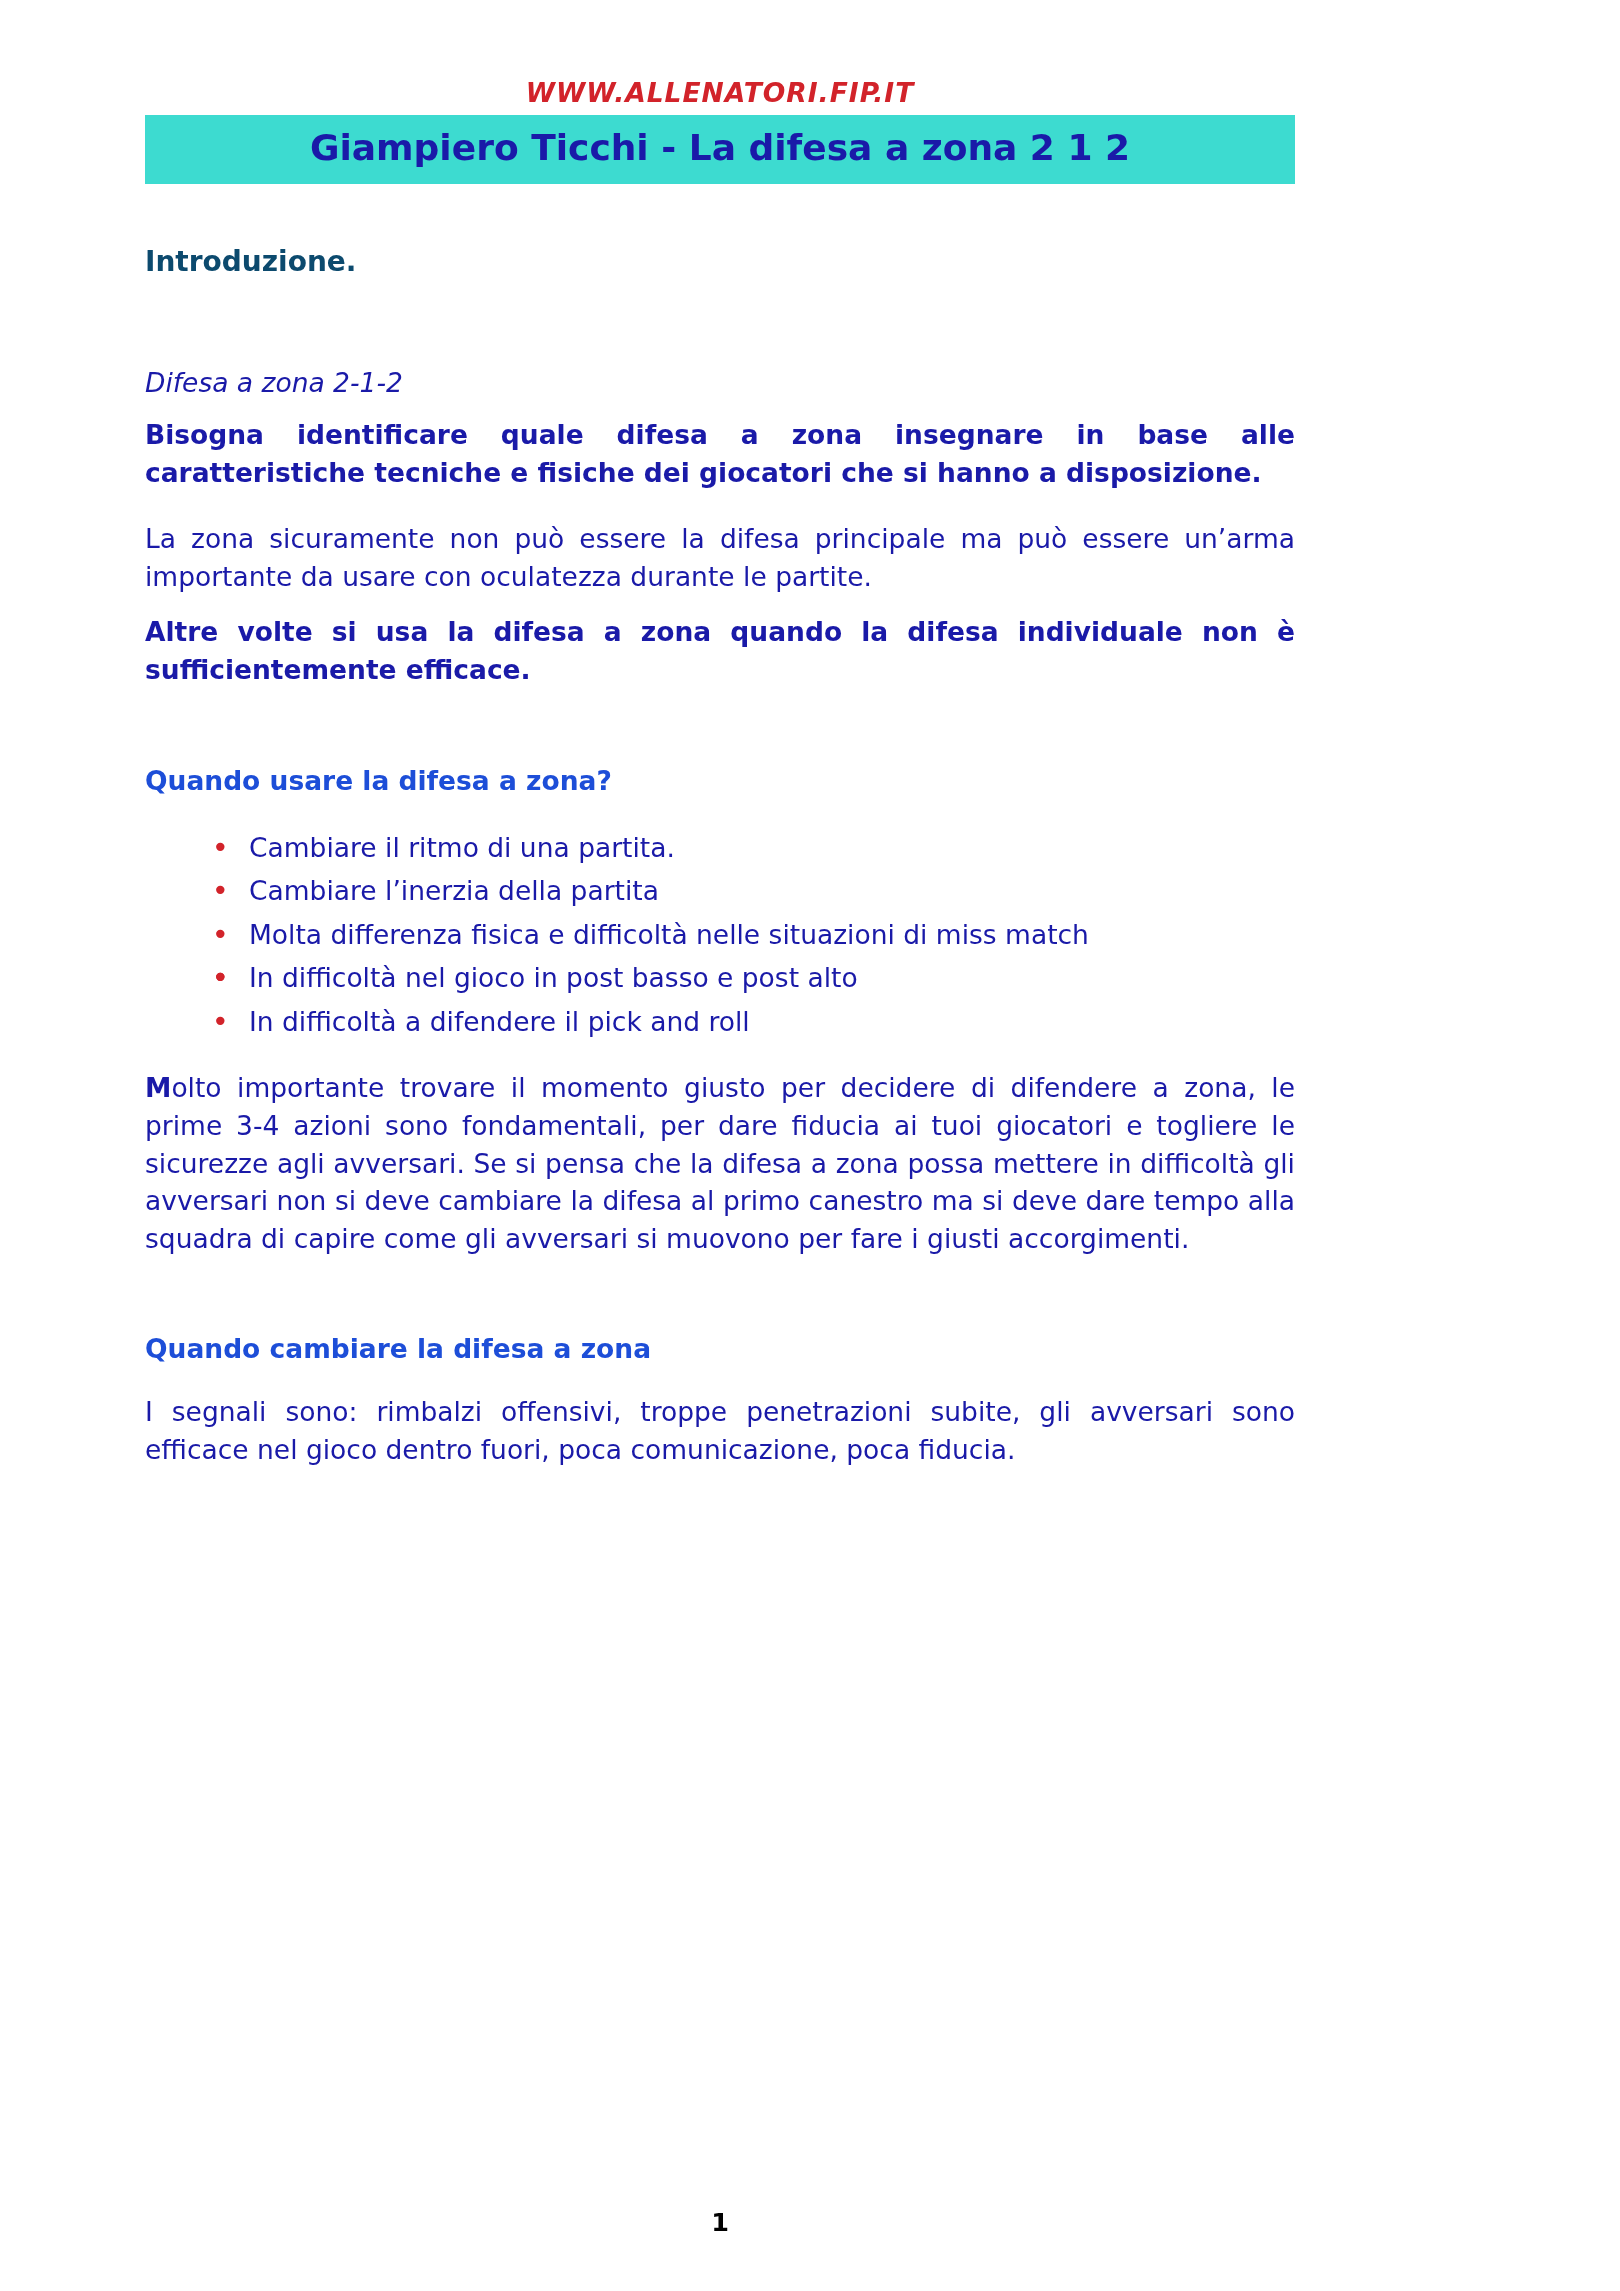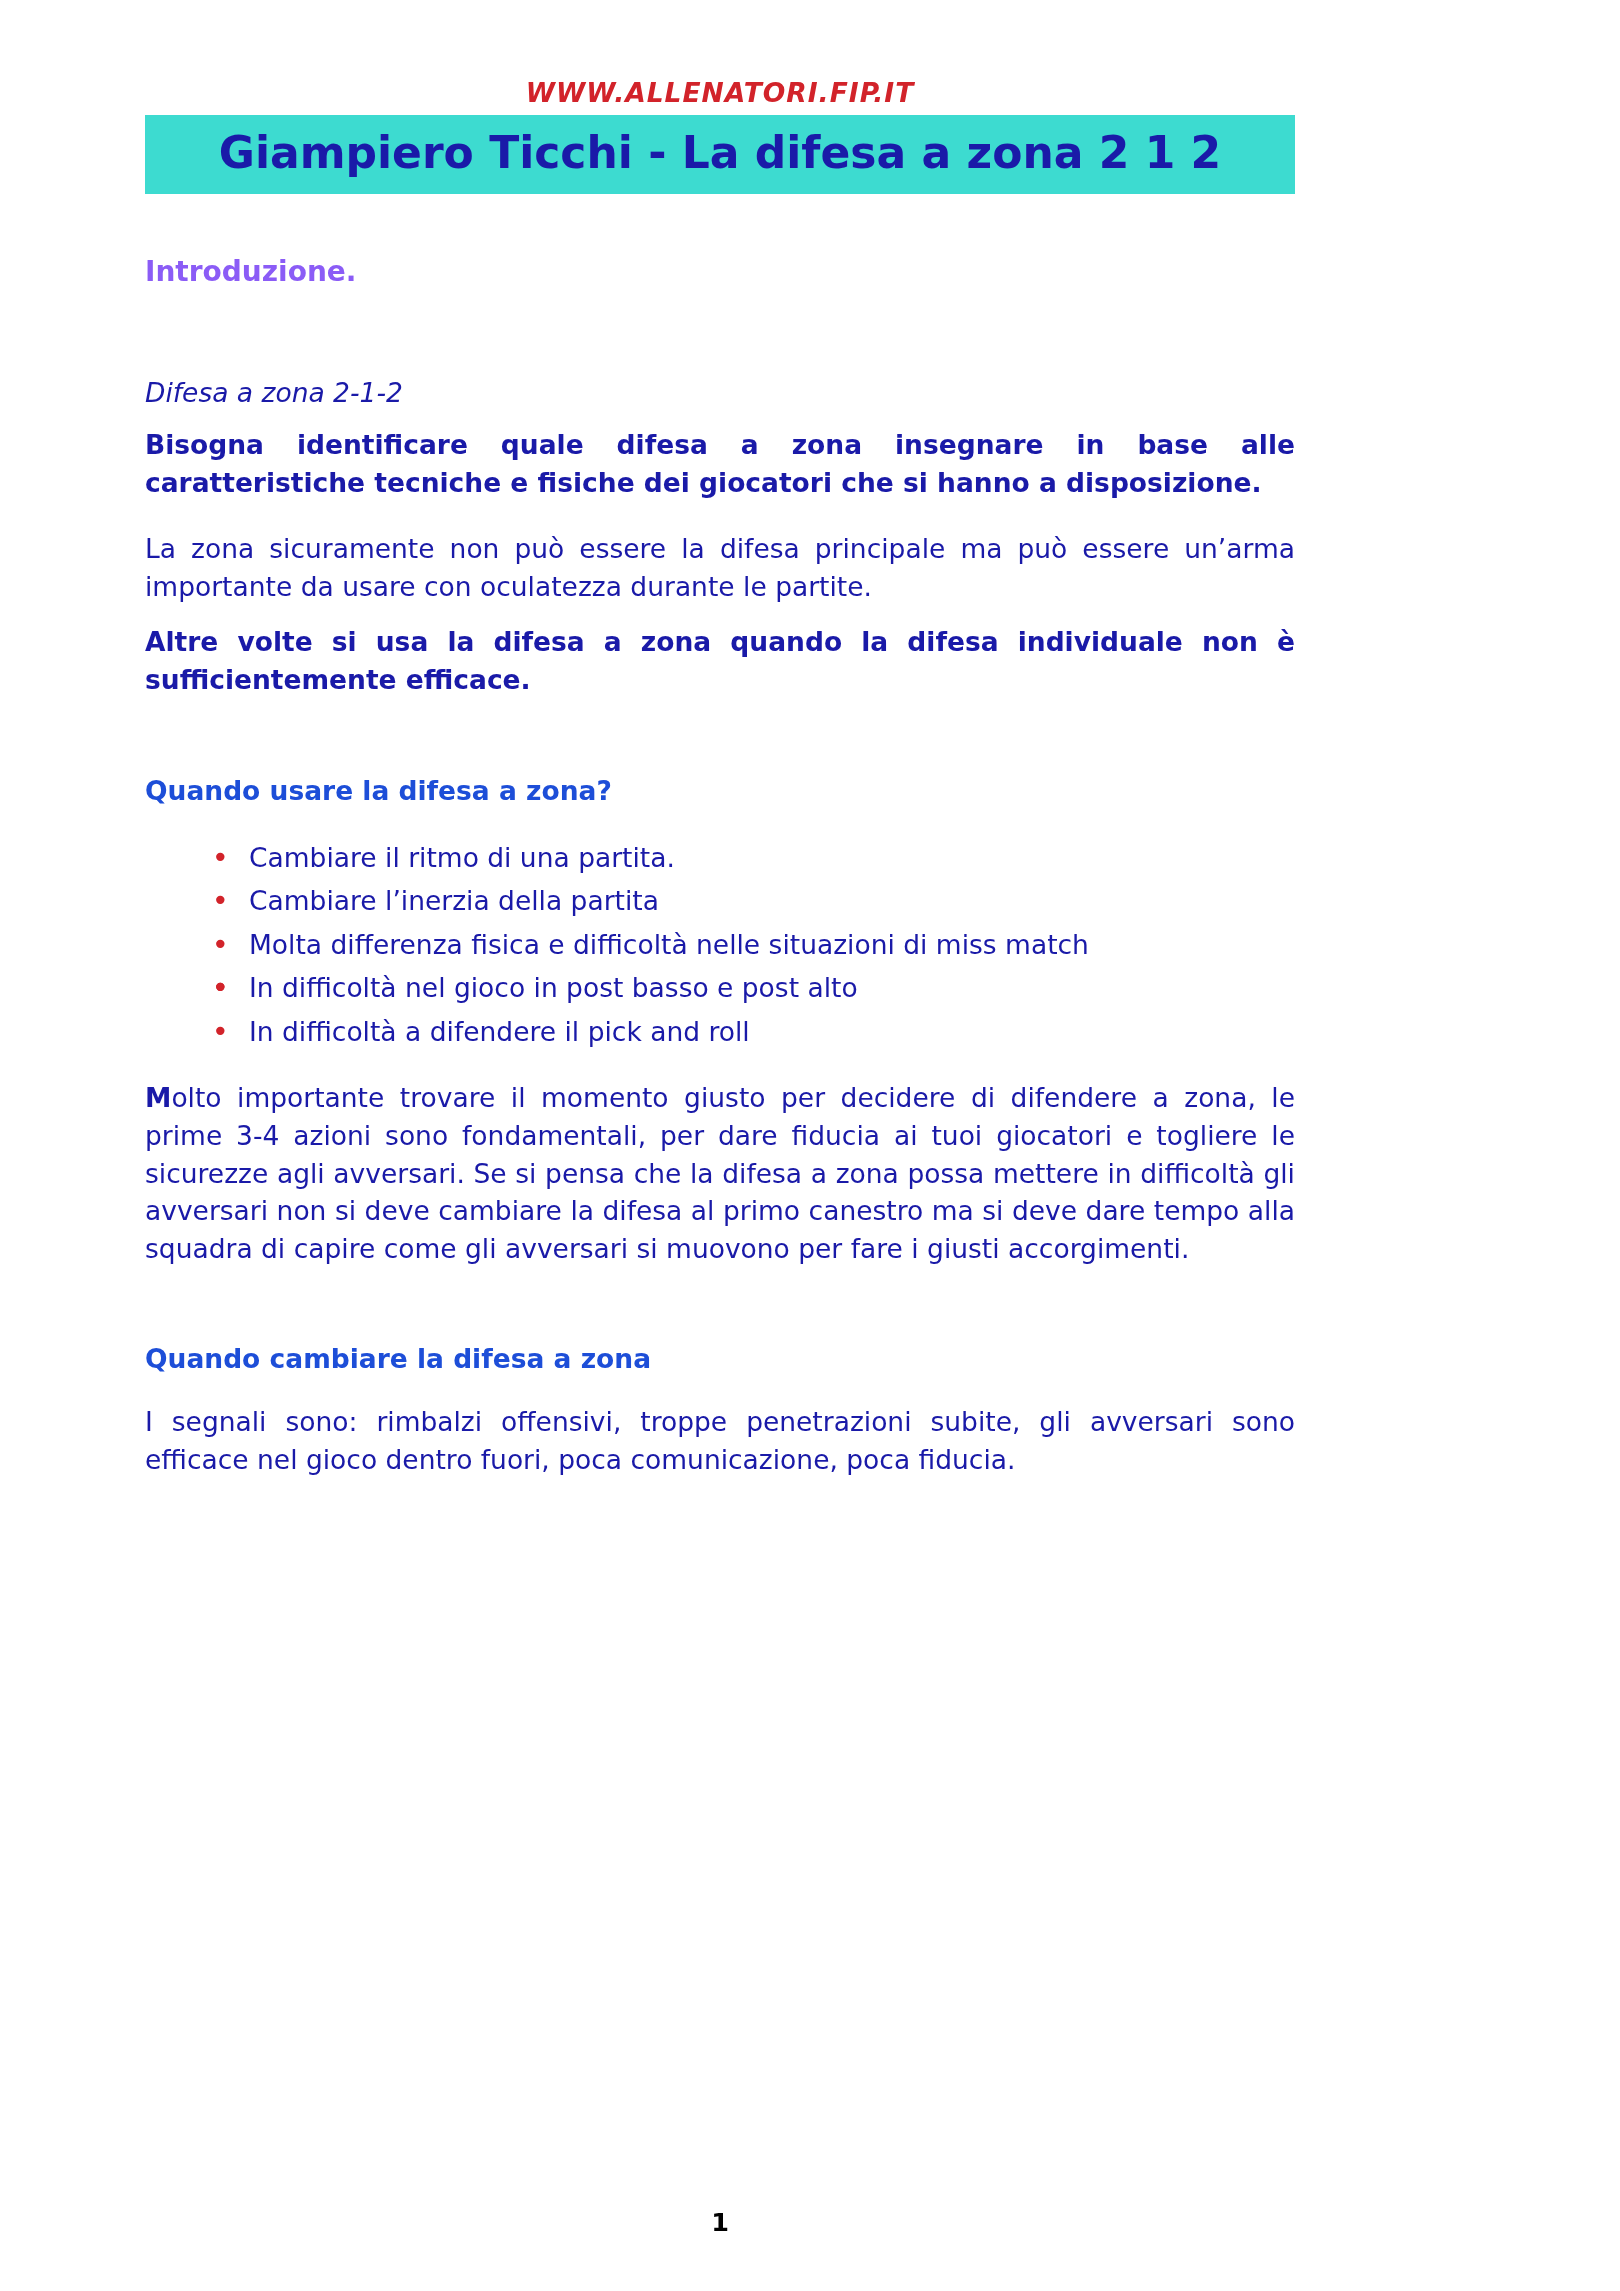--- a/index.html
+++ b/index.html
@@ -33,28 +33,28 @@
   }
   .title-banner {
     background: #3ddbd0;
     margin: 0 0 0 0;
     padding: 11.8px 0 15.7px 0;
     text-align: center;
   }
   .title-banner .title-text {
     font-family: "DejaVu Sans", sans-serif;
     font-weight: bold;
-    font-size: 44px;
+    font-size: 36px;
     color: #1a1aa8;
     letter-spacing: 0px;
   }
   .section-heading {
     font-weight: bold;
     font-size: 28px;
-    color: #8b5cf6;
+    color: #0c4a6e;
     margin: 61px 0 0 0;
   }
   .italic-line {
     font-style: italic;
     font-size: 26.5px;
     margin: 89px 0 0 0;
     color: #1a1aa8;
   }
   p.body-text {
     font-size: 26.5px;

